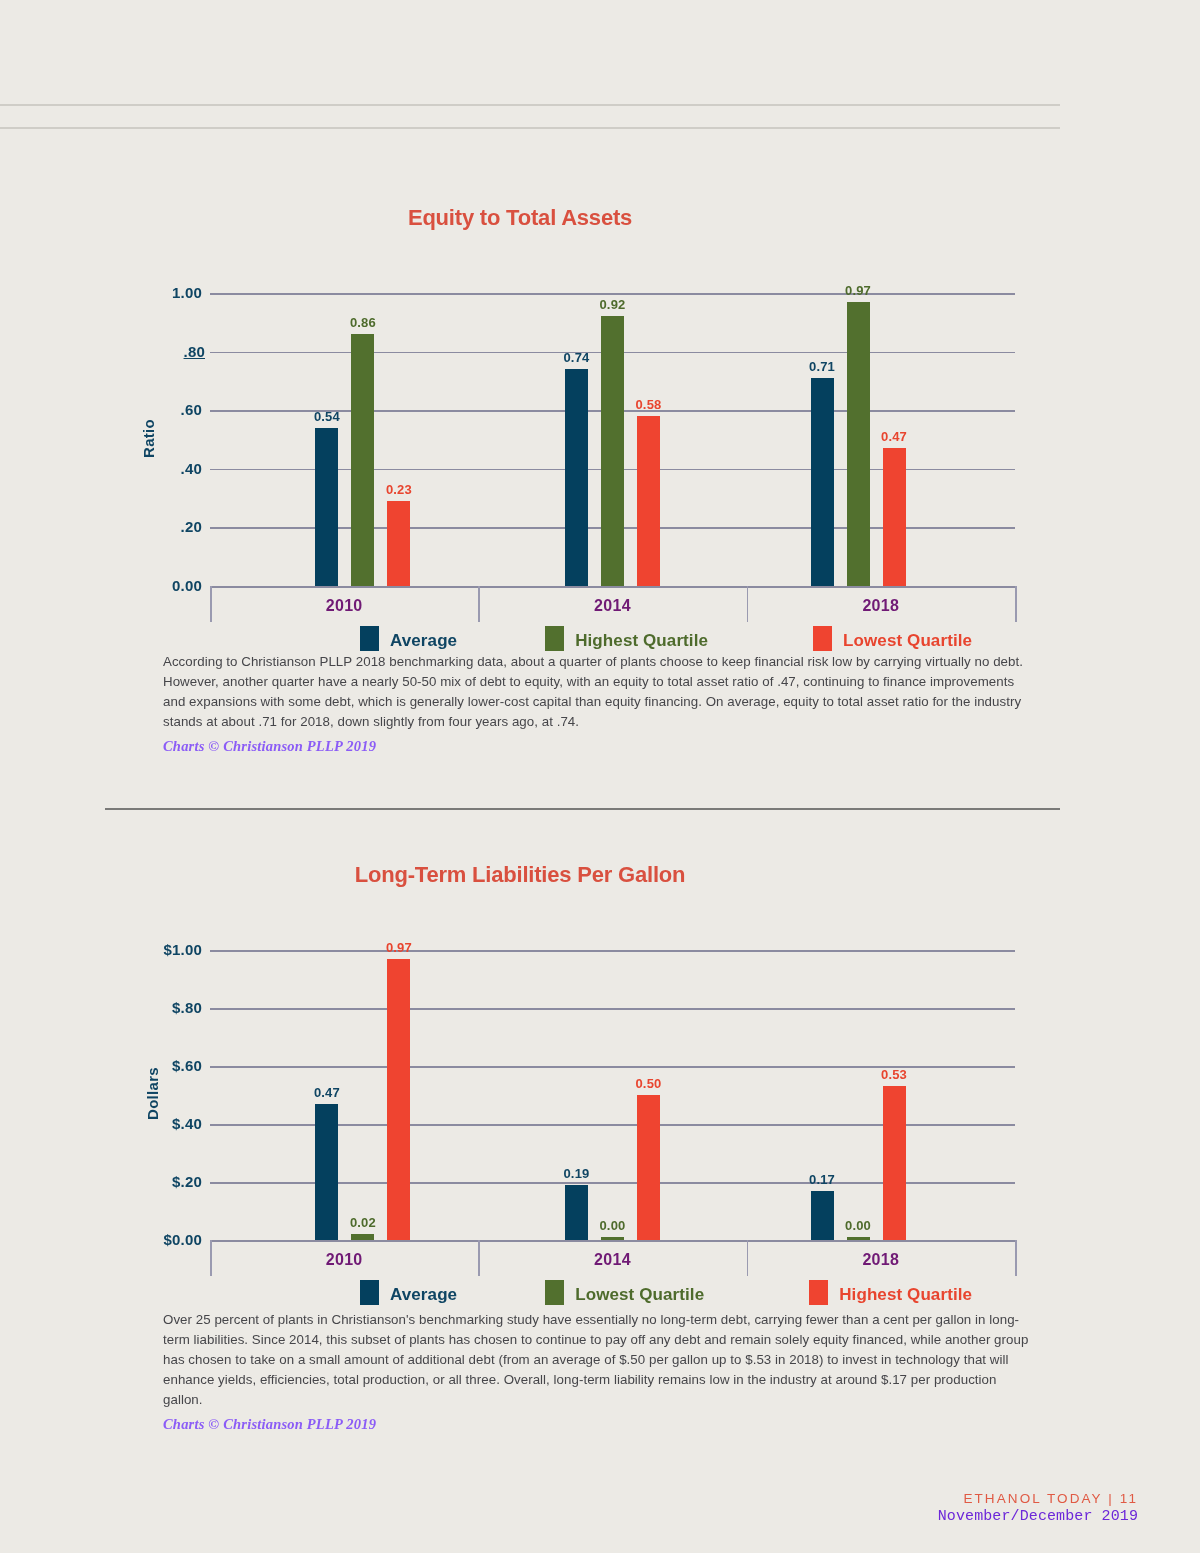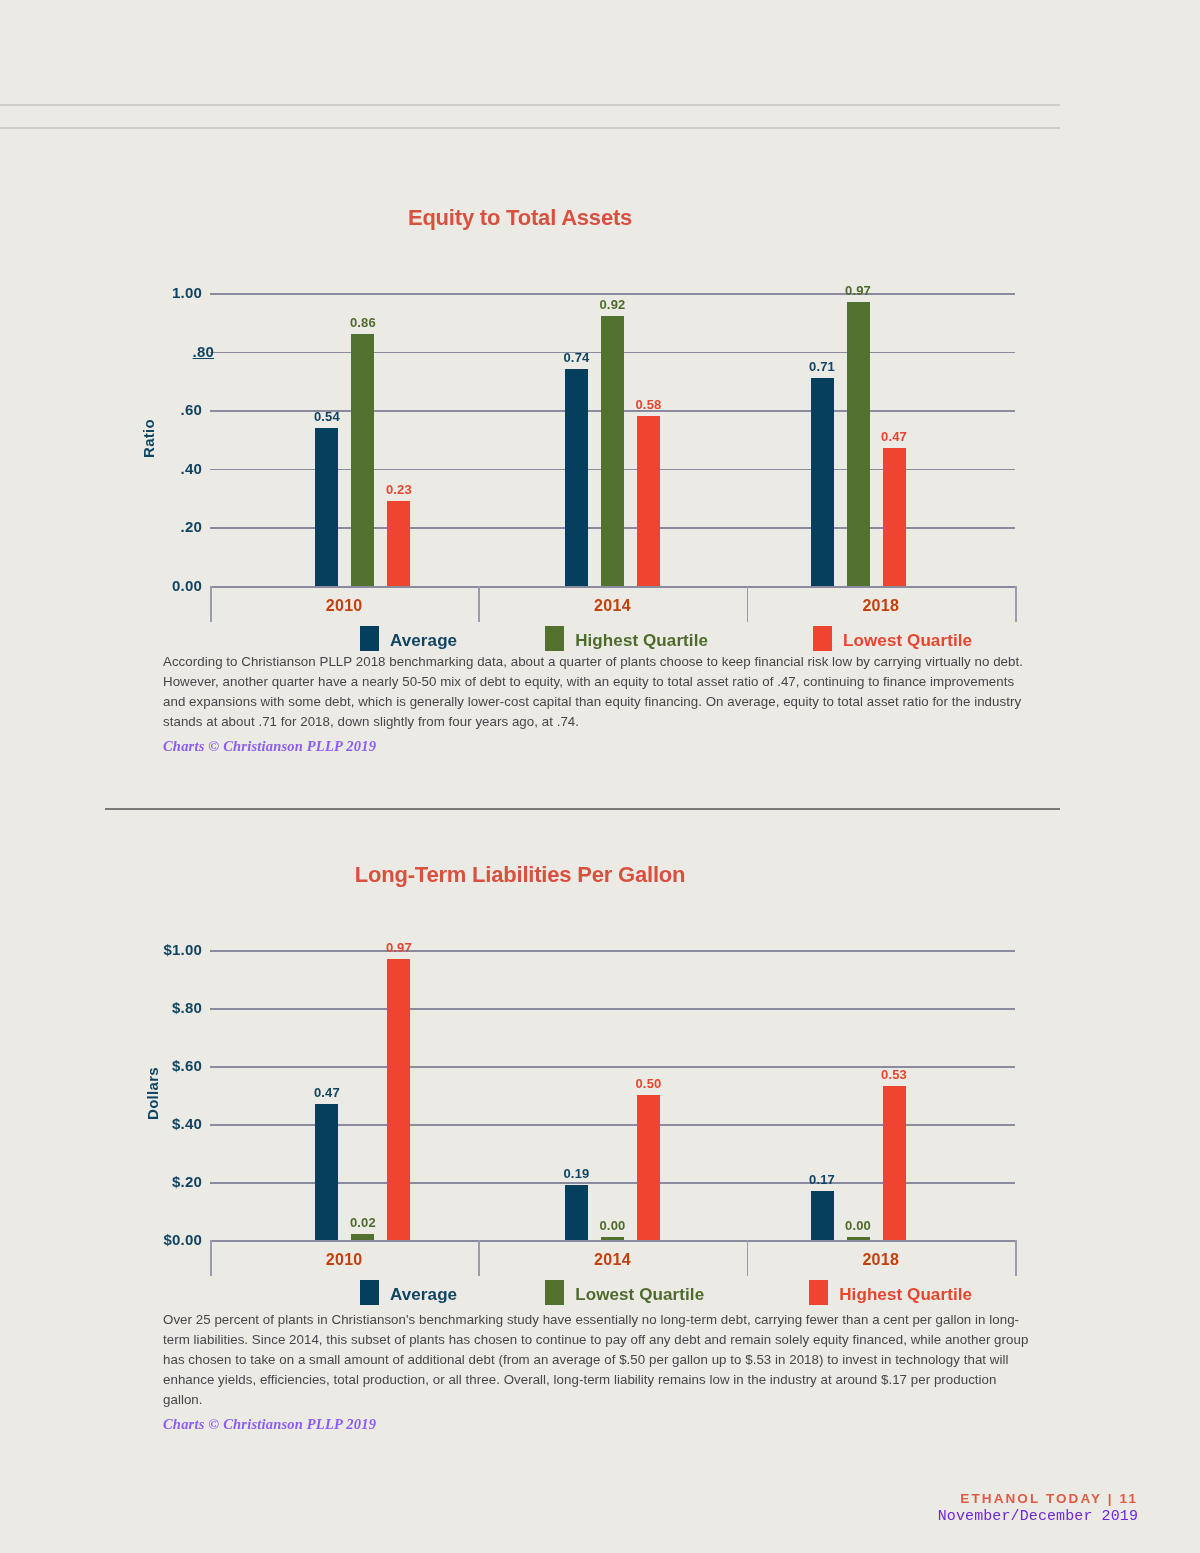--- a/index.html
+++ b/index.html
@@ -51,21 +51,21 @@
     position:absolute;text-align:center;
     font-size:13px;font-weight:bold;white-space:nowrap;
     letter-spacing:0.2px;
   }
   .barlabel.navy{color:#0f4563;}
   .barlabel.olive{color:#4e6b2c;}
   .barlabel.red{color:#e8452f;}
 
   .xcat{
     position:absolute;text-align:center;
-    font-size:16px;font-weight:bold;color:#c2410c;
+    font-size:16px;font-weight:bold;color:#701a75;
     letter-spacing:0.3px;
   }
 
   .legend{position:absolute;display:flex;align-items:center;gap:0;}
   .legend-item{display:flex;align-items:flex-end;}
   .swatch{width:19px;height:25px;display:inline-block;}
   .swatch.navy{background:#04405e;}
   .swatch.olive{background:#52702e;}
   .swatch.red{background:#ef4430;}
   .legend-text{
@@ -85,21 +85,21 @@
   .credit{
     font-family:"Liberation Serif",serif;
     font-style:italic;font-weight:bold;
     font-size:14.5px;color:#8b5cf6;margin-top:6px;
     letter-spacing:0.2px;
   }
 
   
   .footer{position:absolute;right:62px;bottom:28px;text-align:right;}
   .footer-mag{
-    font-size:13.5px;font-weight:bold;color:#e05a44;
+    font-size:13.5px;font-weight:normal;color:#e05a44;
     letter-spacing:2.1px;
   }
   .footer-date{
     font-family:Liberation Mono, monospace;
     font-size:15px;color:#6d28d9;margin-top:2px;
     letter-spacing:0.1px;
   }
 </style>
 </head>
 <body>
@@ -107,21 +107,21 @@
 <div class="rule-top r1"></div>
 <div class="rule-top r2"></div>
 
 <div class="chart-block" id="chart-block-0" style="top:205px;">
   <div class="chart-title">Equity to Total Assets</div>
   <div class="plot-wrap" id="plot-0">
       <div class="ylabel" style="left: 108px; top: 198.5px; width: 80px; text-align: center;">Ratio</div>
       <div class="gridline" style="left: 210px; width: 805px; top: 62px;"></div>
       <div class="ytick" style="width: 62px; left: 140px; top: 53px;">1.00</div>
       <div class="gridline" style="left: 210px; width: 805px; top: 120.6px;"></div>
-      <div class="ytick" style="width: 62px; left: 152px; top: 111.6px; text-decoration: underline;">.80</div>
+      <div class="ytick" style="width: 62px; left: 143px; top: 111.6px; text-decoration: underline;">.80</div>
       <div class="gridline" style="left: 210px; width: 805px; top: 179.2px;"></div>
       <div class="ytick" style="width: 62px; left: 140px; top: 170.2px;">.60</div>
       <div class="gridline" style="left: 210px; width: 805px; top: 237.8px;"></div>
       <div class="ytick" style="width: 62px; left: 140px; top: 228.8px;">.40</div>
       <div class="gridline" style="left: 210px; width: 805px; top: 296.4px;"></div>
       <div class="ytick" style="width: 62px; left: 140px; top: 287.4px;">.20</div>
       <div class="ytick" style="width: 62px; left: 140px; top: 346px;">0.00</div>
       <div class="axisline" style="left: 210px; width: 805px; top: 355px;"></div>
       <div class="sep" style="left: 210px; top: 355px; height: 36px;"></div>
       <div class="sep" style="left: 478.333px; top: 355px; height: 36px;"></div>

